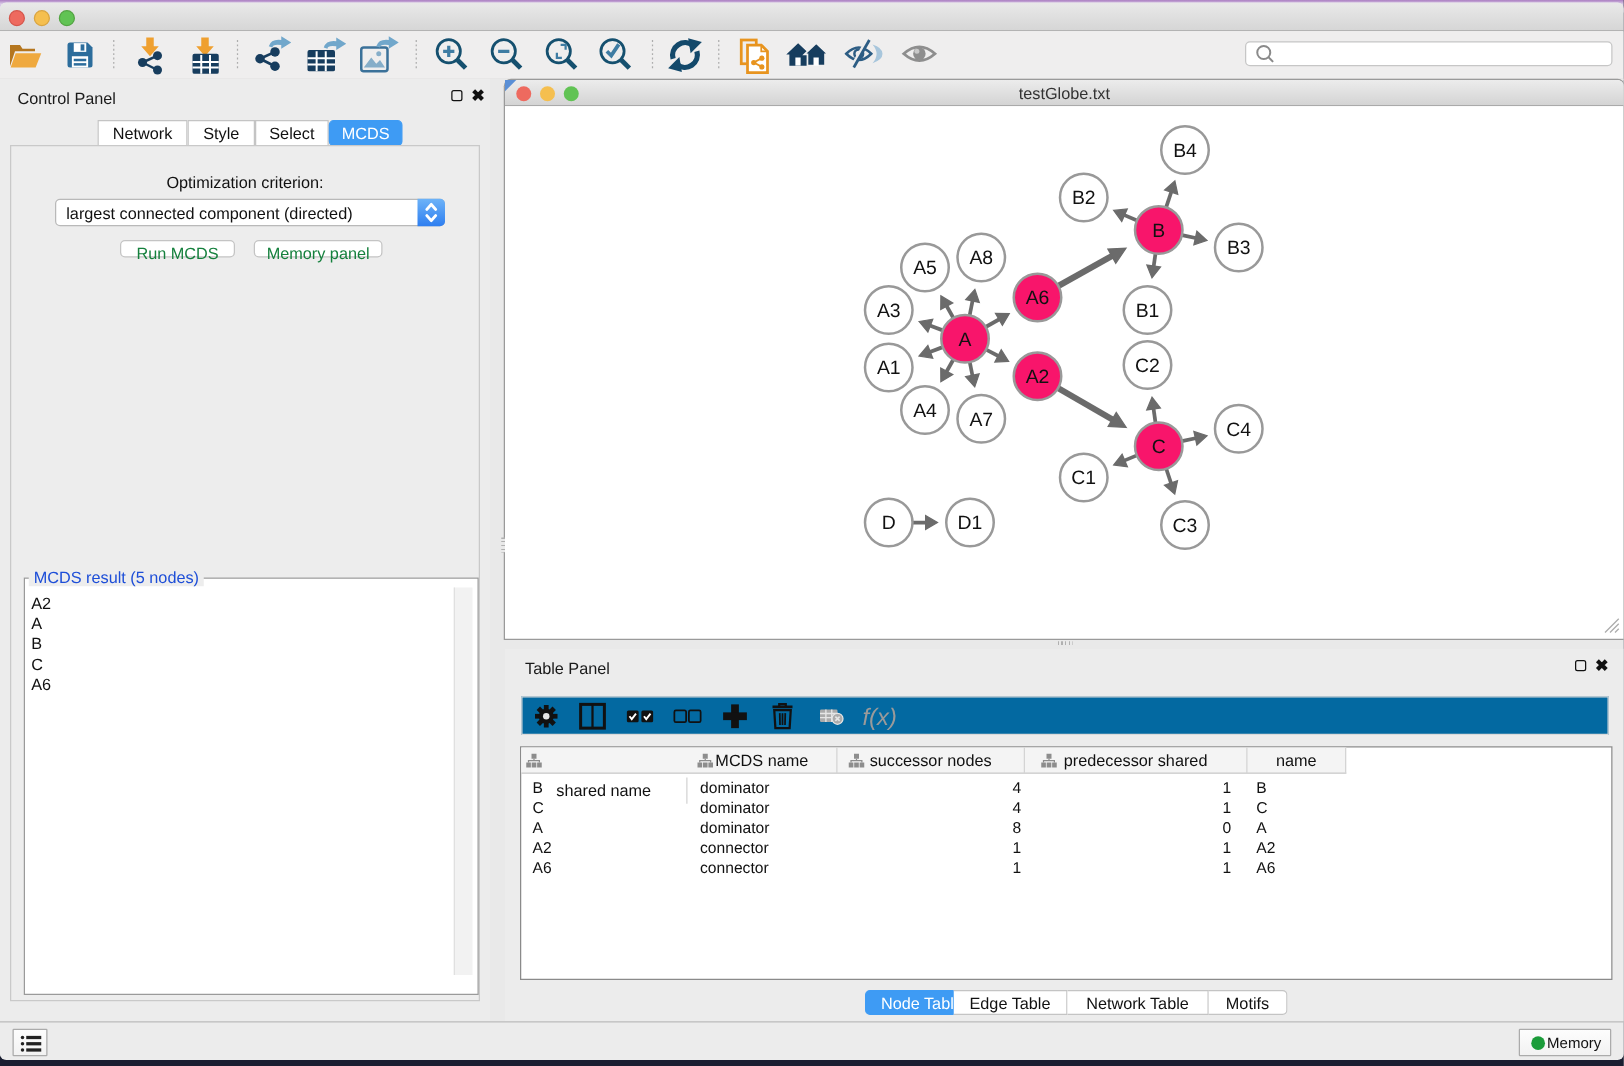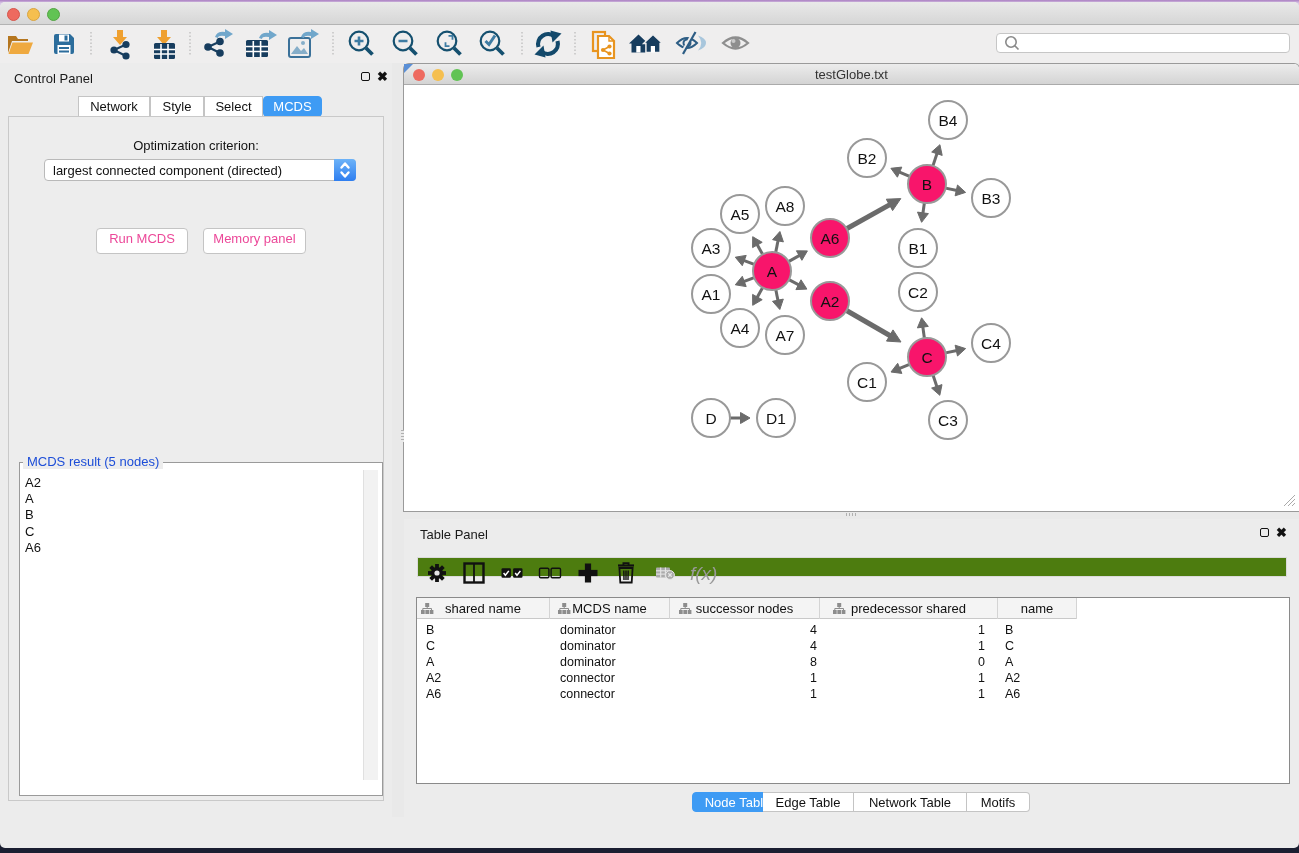--- a/index.html
+++ b/index.html
@@ -20,36 +20,36 @@
 #cp { position:absolute; left:0; top:0; width:392px; height:754px; background:#ececec; }
 #cp-title { position:absolute; left:14px; top:8px; font-size:13px; color:#1a1a1a; }
 .wctl-sq { position:absolute; top:9px; width:9px; height:9px; border:1.5px solid #111; border-radius:2px; }
 .wctl-x { position:absolute; top:6px; font-size:13px; font-weight:bold; color:#111; }
 .tab { position:absolute; top:33px; height:21px; background:#fff; border:1px solid #c4c4c4; font-size:13px; color:#111; text-align:center; line-height:20px; }
 .tab.sel { background:#3e9bf4; color:#fff; border-color:#3e9bf4; border-radius:4px; }
 #cp-content { position:absolute; left:8px; top:53px; width:376px; height:685px; background:#ededed; border:1px solid #c9c9c9; }
 #opt-label { position:absolute; left:0; top:21px; width:100%; text-align:center; font-size:13px; color:#111; }
 #dropdown { position:absolute; left:35px; top:42px; width:312px; height:22px; background:#fff; border:1px solid #b9b9b9; border-radius:4px; font-size:13px; color:#111; line-height:21px; padding-left:8px; }
 #dd-btn { position:absolute; right:-1px; top:-1px; width:22px; height:22px; background:linear-gradient(#6db3f8,#2e7ef0); border-radius:0 4px 4px 0; }
-.btn { position:absolute; top:75px; height:26px; background:#fff; border:1px solid #c4c4c4; border-radius:4px; font-size:13px; color:#ec4899; text-align:center; line-height:20px;margin-top:36px; }
+.btn { position:absolute; top:75px; height:14px; background:#fff; border:1px solid #c4c4c4; border-radius:4px; font-size:13px; color:#15803d; text-align:center; line-height:20px; }
 #groupbox { position:absolute; left:10px; top:345px; width:364px; height:334px; border:1px solid #9a9a9a; background:#fff; }
 #gb-label { position:absolute; left:3px; top:-9px; background:#ededed; padding:0 4px; font-size:13px; color:#1d4ed8; }
 #gb-list { position:absolute; left:1px; top:12px; font-size:13px; color:#111; line-height:16.2px; padding-left:4px; }
 #gb-scroll { position:absolute; right:4px; top:7px; width:15px; height:310px; background:#f2f2f2; border-left:1px solid #e0e0e0; }
 
 #nw { position:absolute; left:404px; top:1px; width:895px; height:447px; background:#fff; border-radius:5px 5px 0 0; box-shadow:0 0 0 1px #9a9a9a; }
 #nw-title { position:absolute; left:0; top:0; width:100%; height:21px; background:linear-gradient(#ececec,#d4d4d4); border-bottom:1px solid #aaa; border-radius:5px 5px 0 0; }
 #nw-title .t1 { left:9px; top:5px; width:12px; height:12px; background:#ee6a5f; }
 #nw-title .t2 { left:28px; top:5px; width:12px; height:12px; background:#f5bf4f; }
 #nw-title .t3 { left:47px; top:5px; width:12px; height:12px; background:#61c354; }
 #nw-titletext { position:absolute; top:3px; width:100%; text-align:center; font-size:13px; color:#333; }
 
 #tp { position:absolute; left:404px; top:456px; width:895px; height:298px; background:#ececec; }
 #tp-title { position:absolute; left:16px; top:8px; font-size:13px; color:#1a1a1a; }
-#tp-toolbar { position:absolute; left:13px; top:38px; width:870px; height:20px; background:#4d7c0f; border:1px solid #dadada; }
+#tp-toolbar { position:absolute; left:13px; top:38px; width:870px; height:31px; background:#0369a1; border:1px solid #dadada; }
 #tp-table { position:absolute; left:12px; top:78px; width:874px; height:187px; background:#fff; border:1px solid #8a8a8a; }
 #tp-header { position:absolute; left:0; top:0; width:660px; height:21px; background:#f4f4f4; border-bottom:1px solid #c9c9c9; }
 .hcol { position:absolute; top:0; height:21px; border-right:1px solid #d4d4d4; font-size:13px; color:#111; text-align:center; line-height:21px; }
 .trow { position:absolute; font-size:12.5px; color:#111; height:16px; line-height:16px; }
 #tp-tabs { position:absolute; left:268px; top:273px; height:20px; }
 .btab { position:absolute; top:0; height:20px; background:#fff; border:1px solid #c4c4c4; border-left:none; font-size:13px; color:#111; text-align:center; line-height:19px; }
 .btab.first { border-left:1px solid #c4c4c4; border-radius:4px 0 0 4px; }
 .btab.last { border-radius:0 4px 4px 0; }
 .btab.sel { background:#3e9bf4; color:#fff; border-color:#3e9bf4;margin-left:20px; }
 
@@ -410,21 +410,21 @@
             </g>
             <circle cx="5" cy="2" r="4.4" fill="#ababab" stroke="#e6e6e6" stroke-width="1"></circle>
             <path d="M3.3 0.3 L6.7 3.7 M6.7 0.3 L3.3 3.7" stroke="#e6e6e6" stroke-width="1.3"></path>
           </g>
 
           <text x="272" y="22" font-size="19" font-style="italic" fill="#9a9a9a" font-family="Liberation Serif, serif">f(x)</text>
         </svg>
       </div>
       <div id="tp-table">
         <div id="tp-header">
-          <div class="hcol" style="left:0; width:133px;">shared name</div>
+          <div class="hcol" style="left:0; width:133px;margin-top:24px;">shared name</div>
           <div class="hcol" style="left:133px; width:120px;">MCDS name</div>
           <div class="hcol" style="left:253px; width:150px;">successor nodes</div>
           <div class="hcol" style="left:403px; width:178px;">predecessor shared</div>
           <div class="hcol" style="left:581px; width:79px;">name</div>
         </div>
         <svg width="660" height="21" style="position:absolute;left:0;top:0;">
           <g fill="#8d8d8d">
             <g transform="translate(4,5)">
                 <rect x="4.2" y="0" width="4" height="4"></rect>
                 <rect x="0" y="7" width="3.7" height="4"></rect>
@@ -482,13 +482,28 @@
         <div class="trow" style="left:588px; top:88px;">A6</div>
       </div>
       <div id="tp-tabs">
         <div class="btab first sel" style="left:0; width:91px;">Node Table</div>
         <div class="btab" style="left:91px; width:91px;">Edge Table</div>
         <div class="btab" style="left:182px; width:113px;">Network Table</div>
         <div class="btab last" style="left:295px; width:63px;">Motifs</div>
       </div>
     </div>
   </div>
+  <div id="statusbar">
+    <div id="sb-left">
+      <svg width="18" height="16" style="position:absolute;left:5px;top:3px;">
+        <g fill="#222">
+          <circle cx="2" cy="3" r="1.4"></circle>
+            <rect x="5" y="1.7" width="12" height="2.6"></rect>
+          <circle cx="2" cy="8" r="1.4"></circle>
+            <rect x="5" y="6.7" width="12" height="2.6"></rect>
+          <circle cx="2" cy="13" r="1.4"></circle>
+            <rect x="5" y="11.7" width="12" height="2.6"></rect>
+        </g>
+      </svg>
+    </div>
+    <div id="sb-mem"><span class="dot"></span>Memory</div>
+  </div>
 </div>
 
 </body></html>

